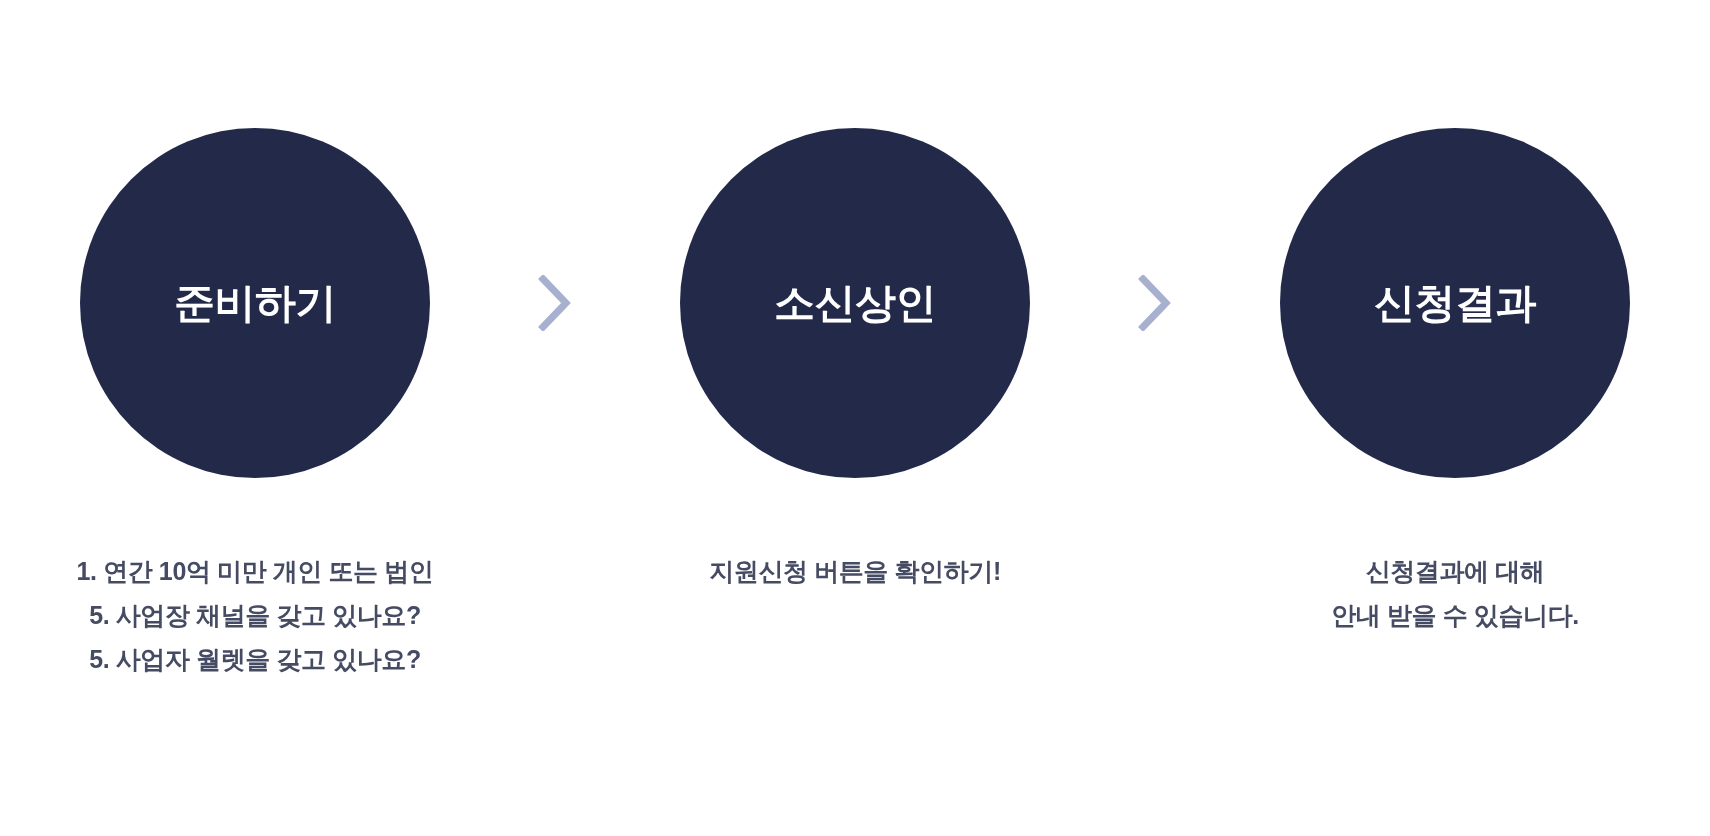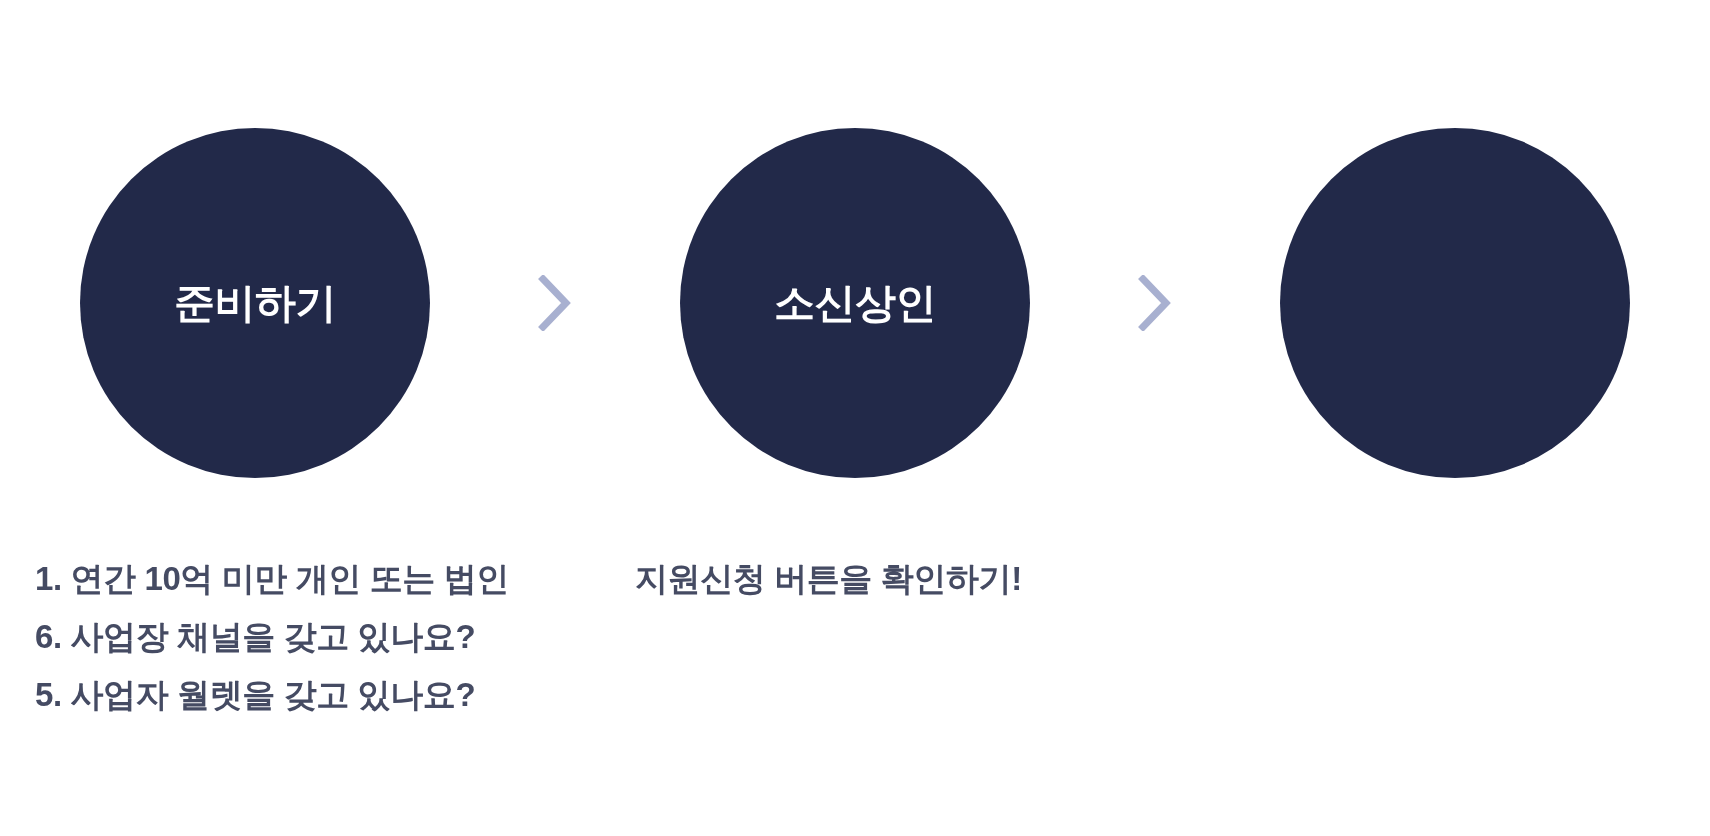--- a/index.html
+++ b/index.html
@@ -55,22 +55,23 @@
     color: #ffffff;
     font-size: 41px;
     font-weight: bold;
     line-height: 1.28;
     text-align: center;
     letter-spacing: -0.5px;
   }
 
   .step-desc {
     margin-top: 72px;
+    text-align: center;
     color: #454b63;
-    font-size: 33px;
+    font-size: 25px;
     font-weight: bold;
     line-height: 1.75;
     letter-spacing: -0.4px;
     width: 440px;
   }
 
   .step-desc-line {
     display: block;
     white-space: nowrap;
   }
@@ -93,21 +94,21 @@
 
 <div class="process-board">
   <div class="steps-row">
 
     <div class="step">
       <div class="step-circle">
         <span class="step-circle-label">준비하기</span>
       </div>
       <div class="step-desc">
         <span class="step-desc-line">1. 연간 10억 미만 개인 또는 법인</span>
-        <span class="step-desc-line">6. 사업장 채널을 갖고 있나요?</span>
+        <span class="step-desc-line">5. 사업장 채널을 갖고 있나요?</span>
         <span class="step-desc-line">5. 사업자 월렛을 갖고 있나요?</span>
       </div>
     </div>
 
     <div class="chevron">
       <svg width="34" height="56" viewBox="0 0 34 56" fill="none" aria-hidden="true">
         <path d="M5 4 L28 28 L5 52" stroke="#a8b0d0" stroke-width="7" stroke-linecap="square" stroke-linejoin="miter" fill="none"></path>
       </svg>
     </div>
 
@@ -121,19 +122,22 @@
     </div>
 
     <div class="chevron">
       <svg width="34" height="56" viewBox="0 0 34 56" fill="none" aria-hidden="true">
         <path d="M5 4 L28 28 L5 52" stroke="#a8b0d0" stroke-width="7" stroke-linecap="square" stroke-linejoin="miter" fill="none"></path>
       </svg>
     </div>
 
     <div class="step">
       <div class="step-circle">
+        <span class="step-circle-label">신청결과</span>
       </div>
       <div class="step-desc">
+        <span class="step-desc-line">신청결과에 대해</span>
+        <span class="step-desc-line">안내 받을 수 있습니다.</span>
       </div>
     </div>
 
   </div>
 </div>
 
 </body></html>

